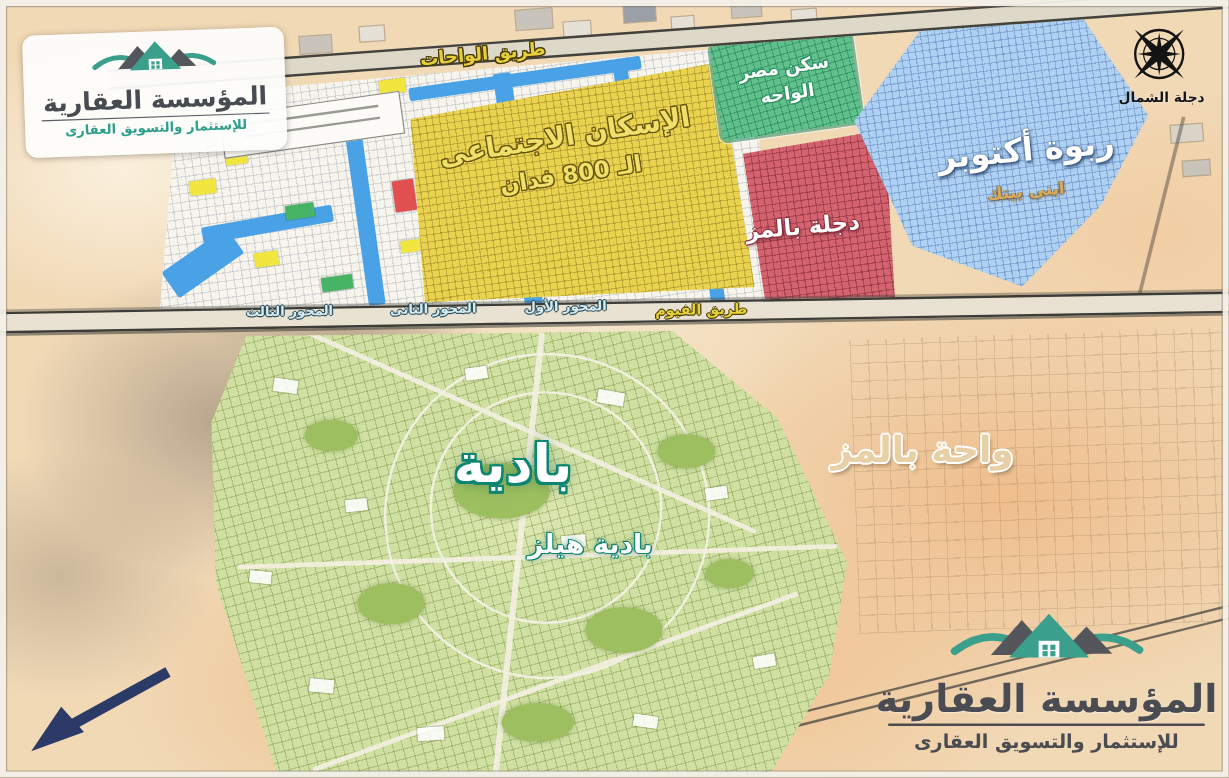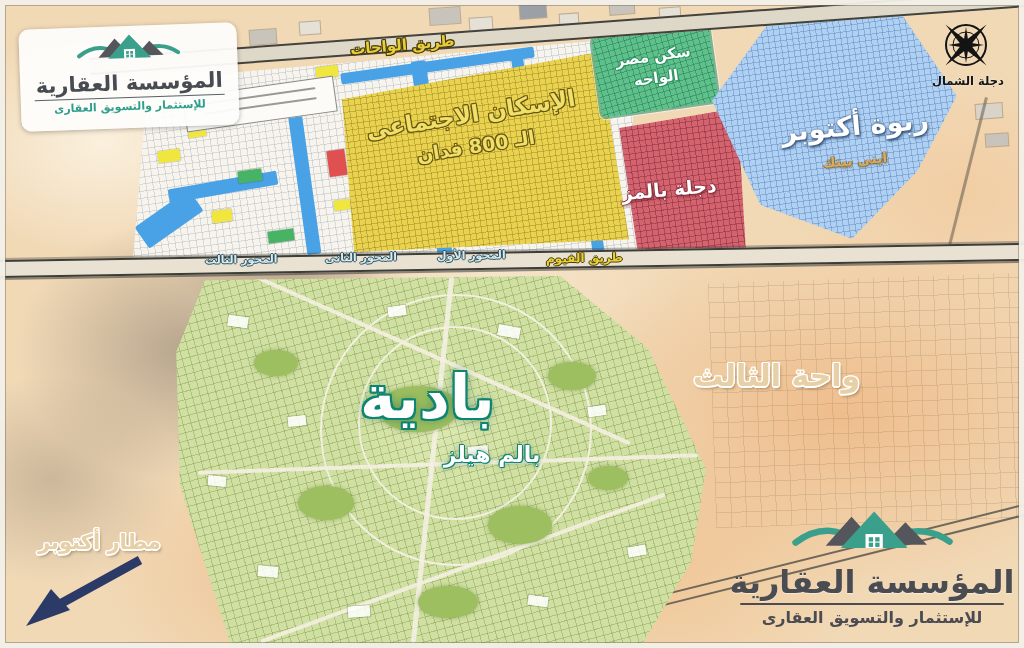--- a/index.html
+++ b/index.html
@@ -111,21 +111,21 @@
     text-shadow:-1px 0 0 #6b5712,1px 0 0 #6b5712,0 -1px 0 #6b5712,0 1px 0 #6b5712,-1px -1px 0 #6b5712,1px 1px 0 #6b5712,1px -1px 0 #6b5712,-1px 1px 0 #6b5712;}
   #lbl-social .l1{font-size:23px;} #lbl-social .l2{font-size:19px;}
   #lbl-sakan{left:10px;top:16px;width:98px;text-align:center;font-size:15px;color:#fff;line-height:1.45;position:absolute;font-weight:bold;direction:rtl;
     text-shadow:-1px 0 0 #2f9463,1px 0 0 #2f9463,0 -1px 0 #2f9463,0 1px 0 #2f9463,-1px -1px 0 #2f9463,1px 1px 0 #2f9463;}
   #lbl-degla{left:614px;top:178px;width:110px;text-align:center;font-size:19px;color:#fff;transform:rotate(-5deg);
     text-shadow:-1px 0 0 #8f2f3f,1px 0 0 #8f2f3f,0 -1px 0 #8f2f3f,0 1px 0 #8f2f3f, 1px 2px 3px rgba(80,20,30,0.6);}
   #lbl-rabwa{left:770px;top:110px;width:170px;text-align:center;font-size:27px;color:#fff;transform:rotate(-5deg);
     text-shadow:1px 2px 3px rgba(30,60,100,0.85),0 0 2px rgba(40,70,110,0.9);}
   #lbl-rabwa-sub{left:800px;top:152px;width:110px;text-align:center;font-size:14px;color:#d8ab5e;transform:rotate(-5deg);
     text-shadow:-1px 0 0 rgba(120,90,40,.7),1px 0 0 rgba(120,90,40,.7),0 1px 2px rgba(80,60,20,.8);}
-  #lbl-badya{left:345px;top:362px;width:165px;text-align:center;font-size:60px;color:#fff;
+  #lbl-badya{left:345px;top:362px;width:165px;text-align:center;font-size:44px;color:#fff;
     text-shadow:-2px 0 0 #0e8572,2px 0 0 #0e8572,0 -2px 0 #0e8572,0 2px 0 #0e8572,-2px -2px 0 #0e8572,2px 2px 0 #0e8572,2px -2px 0 #0e8572,-2px 2px 0 #0e8572,0 0 12px rgba(8,90,75,0.6);}
   #lbl-palmhills{left:437px;top:442px;width:110px;text-align:center;font-size:22px;color:#fff;
     text-shadow:-1px 0 0 #0e8572,1px 0 0 #0e8572,0 -1px 0 #0e8572,0 1px 0 #0e8572,-1px -1px 0 #0e8572,1px 1px 0 #0e8572,0 0 6px rgba(8,90,75,0.6);}
   #lbl-oasis{left:693px;top:358px;font-size:30px;color:#e7cfa6;letter-spacing:1px;
     text-shadow:-1.5px 0 0 #fff,1.5px 0 0 #fff,0 -1.5px 0 #fff,0 1.5px 0 #fff,-1px -1px 0 #fff,1px 1px 0 #fff,-1px 1px 0 #fff,1px -1px 0 #fff,2px 3px 3px rgba(90,70,40,0.4);}
   #lbl-airport{left:38px;top:530px;font-size:21px;color:#e7cfa6;
     text-shadow:-1.5px 0 0 #fff,1.5px 0 0 #fff,0 -1.5px 0 #fff,0 1.5px 0 #fff,-1px -1px 0 #fff,1px 1px 0 #fff,-1px 1px 0 #fff,1px -1px 0 #fff,2px 3px 3px rgba(90,70,40,0.4);}
   #airport-arrow{left:18px;top:552px;width:135px;height:84px;z-index:9;}
 
   
@@ -231,23 +231,22 @@
   <div class="lbl" id="lbl-fayoum">طريق الفيوم</div>
 
   <div class="lbl" id="lbl-social">
     <div class="l1">الإسكان الاجتماعى</div>
     <div class="l2">الـ 800 فدان</div>
   </div>
   <div class="lbl" id="lbl-degla">دجلة بالمز</div>
   <div class="lbl" id="lbl-rabwa">ربوة أكتوبر</div>
   <div class="lbl" id="lbl-rabwa-sub">ابنى بيتك</div>
   <div class="lbl" id="lbl-badya">بادية</div>
-  <div class="lbl" id="lbl-palmhills">بالم هيلز</div>
-  <div class="lbl" id="lbl-oasis">واحة الثالث</div>
-  <div class="lbl" id="lbl-airport">مطار أكتوبر</div>
+  <div class="lbl" id="lbl-palmhills">بادية هيلز</div>
+  <div class="lbl" id="lbl-oasis">واحة بالمز</div>
 
   <svg id="airport-arrow" class="abs" viewBox="0 0 135 84">
     <line x1="122" y1="8" x2="42" y2="52" stroke="#2b3a66" stroke-width="9"></line>
     <polygon points="8,74 52,58 33,37" fill="#2b3a66"></polygon>
   </svg>
 
   <svg id="compass" class="abs" viewBox="0 0 60 60">
     <circle cx="30" cy="30" r="20" fill="none" stroke="#141414" stroke-width="2"></circle>
     <circle cx="30" cy="30" r="13" fill="none" stroke="#141414" stroke-width="1"></circle>
     <g fill="#141414">

